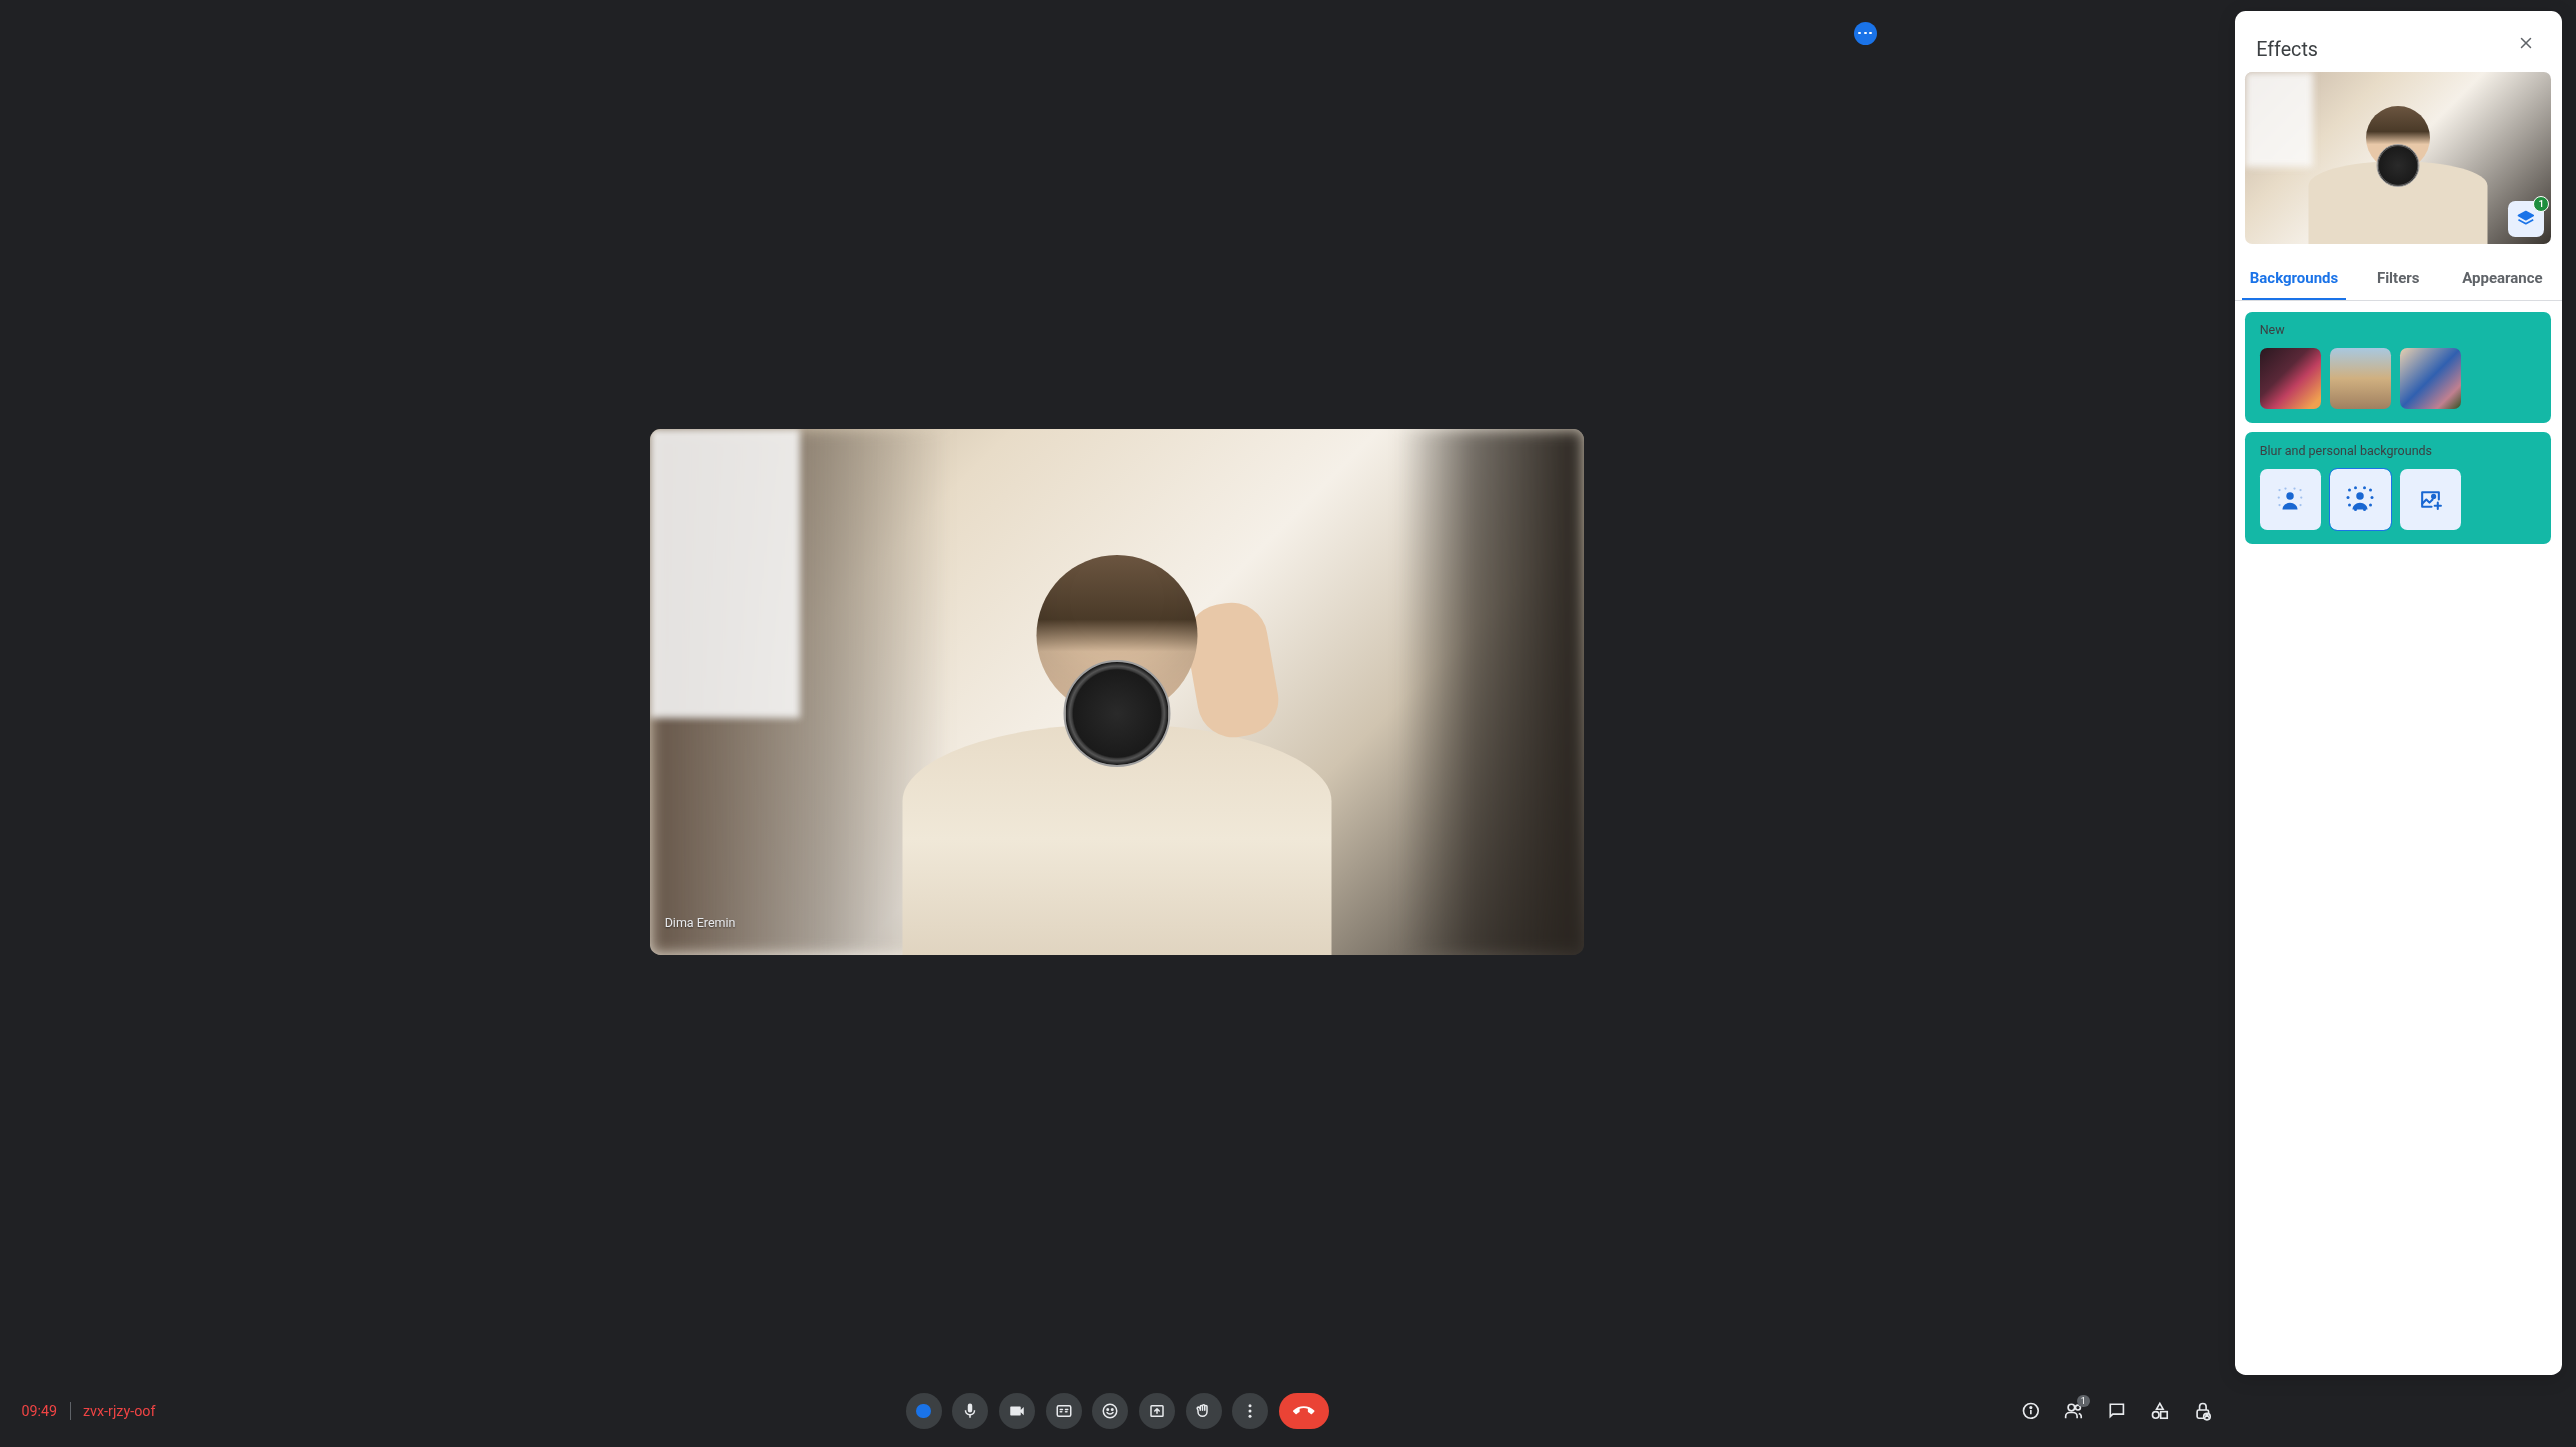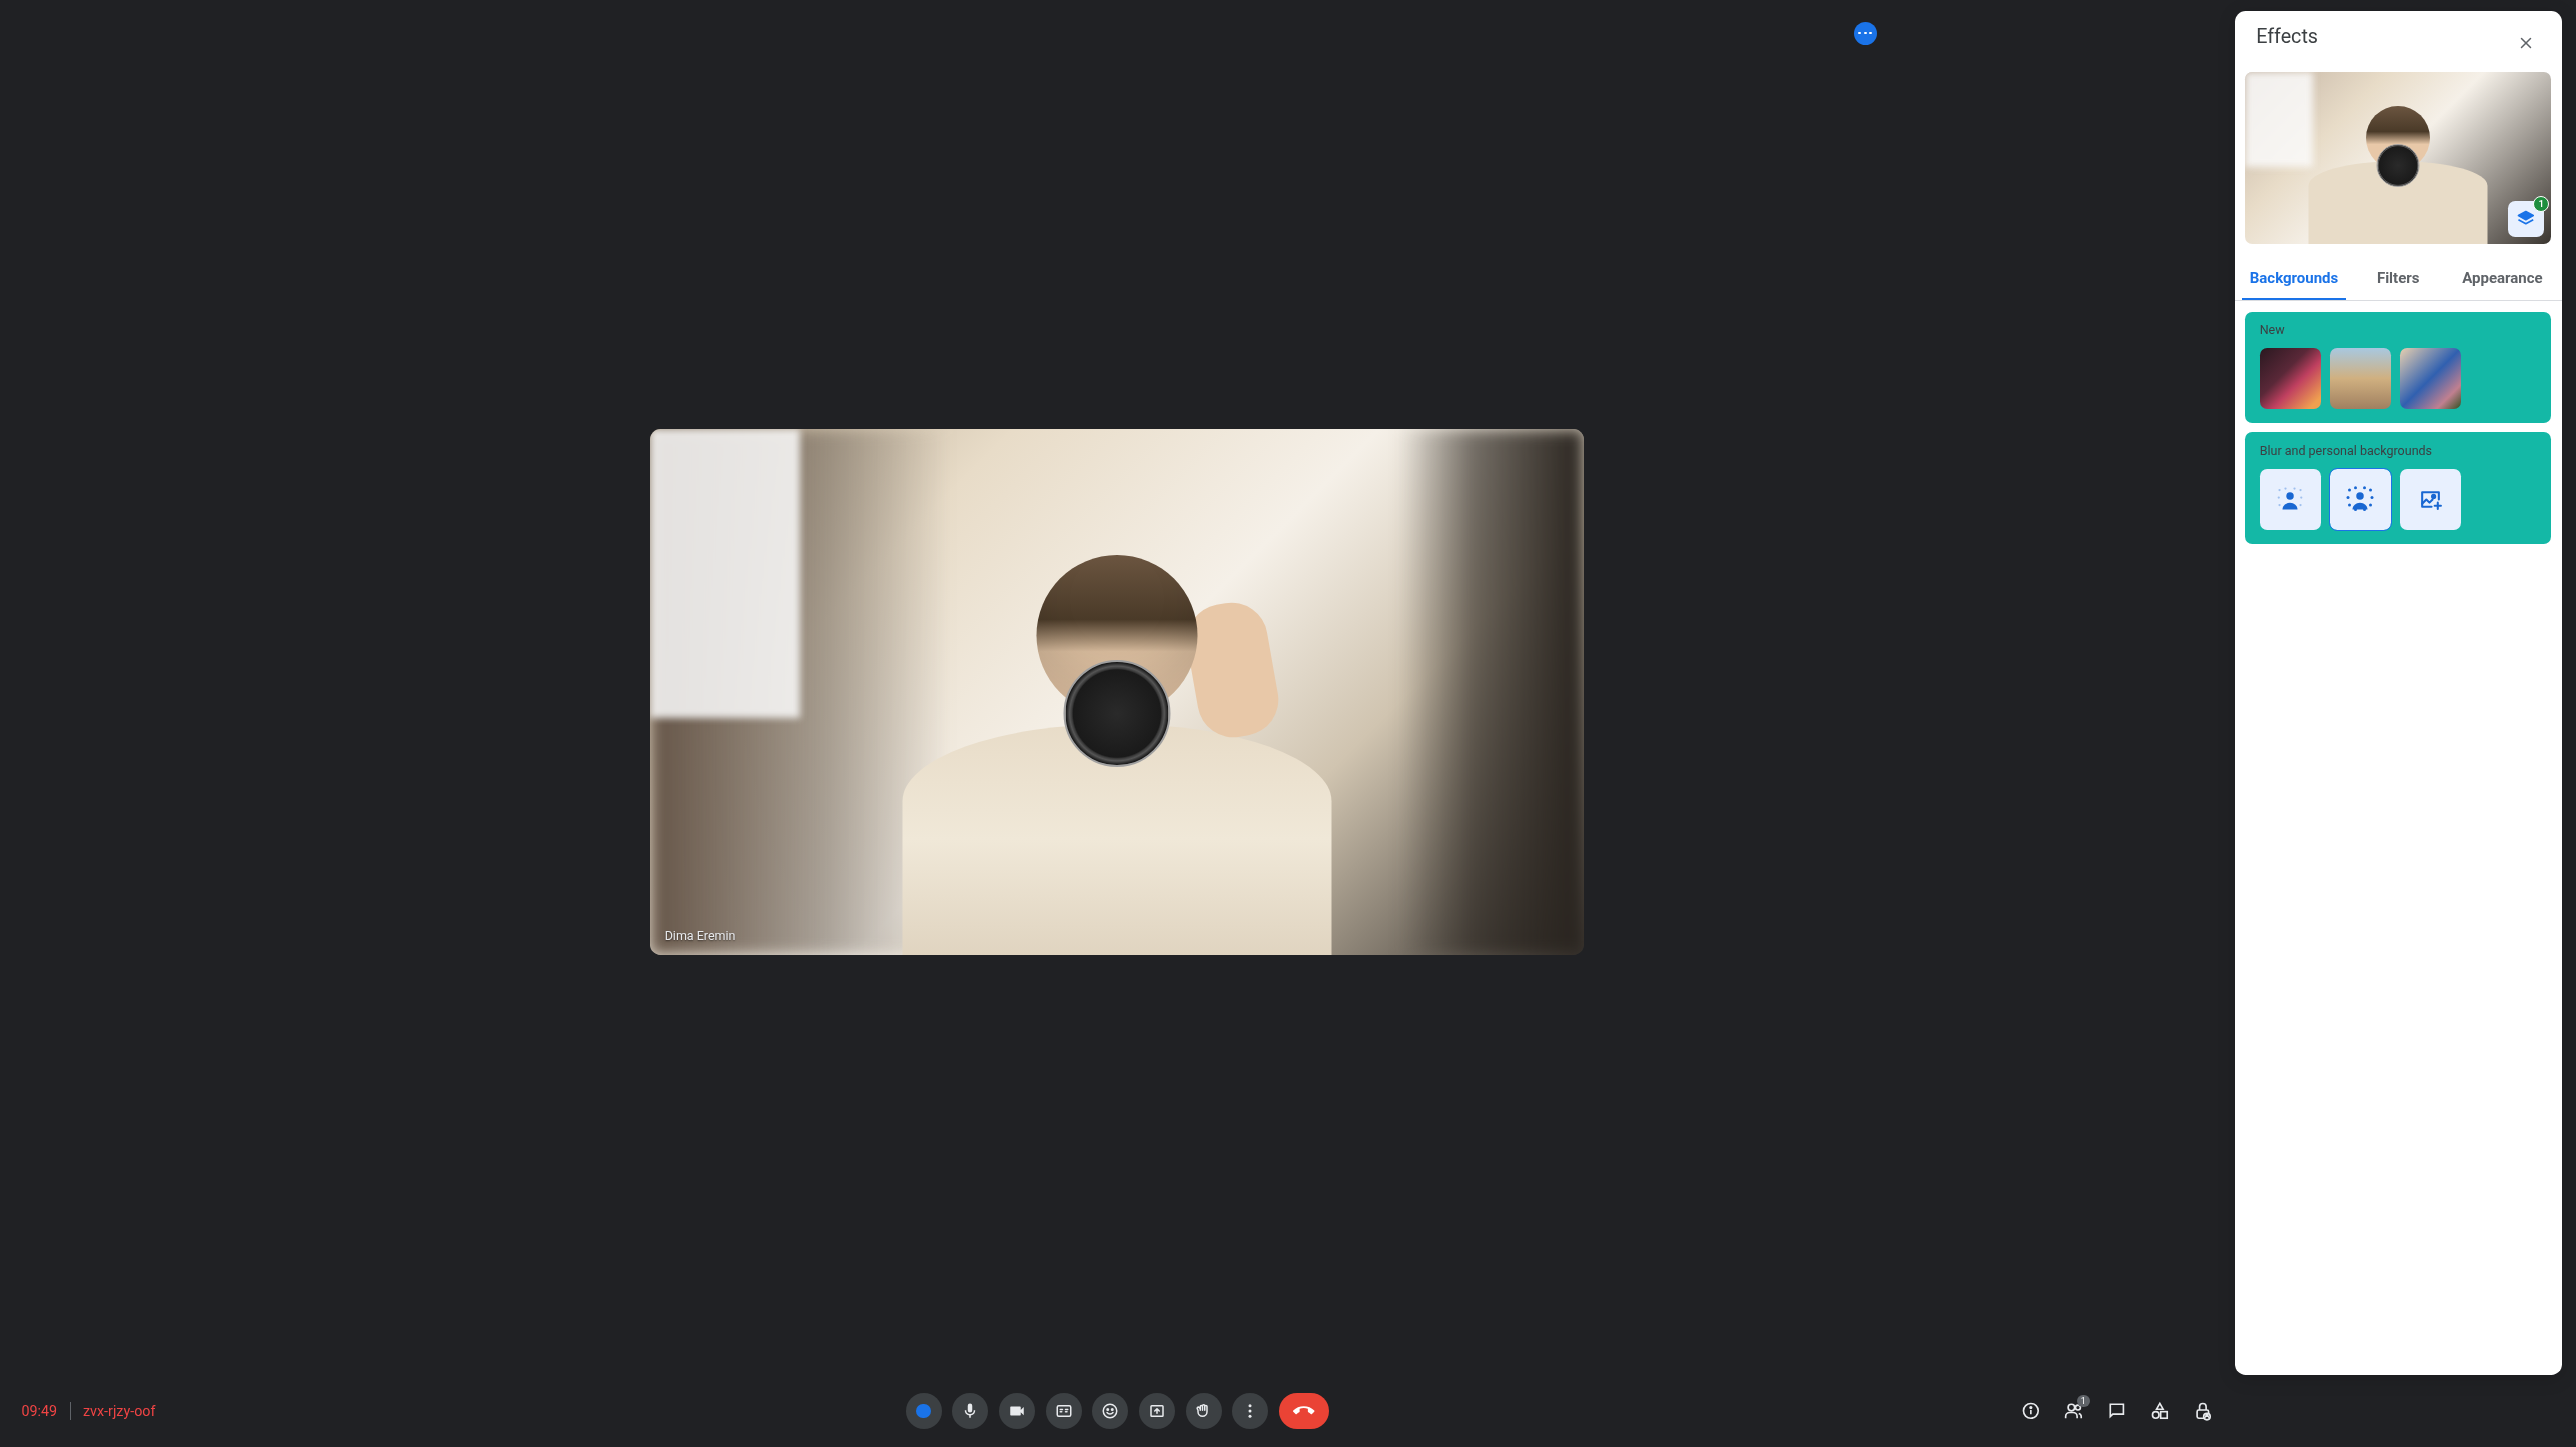--- a/index.html
+++ b/index.html
@@ -71,21 +71,21 @@
     filter: blur(7.2px);
   }
   .video-window {
     position:absolute; left:0; top:0; width:16%; height:55%;
     background: rgba(250,250,250,0.85);
     filter: blur(3.6px);
   }
   .participant-name {
     position: absolute;
     left: 14.3px;
-    bottom: 12px;
+    bottom: 25px;
     font-size: 12.5px;
     color: #e8eaed;
     text-shadow: 0 0.9px 1.8px rgba(0,0,0,0.5);
   }
   .options-badge {
     position: absolute;
     top: 21.5px;
     right: 358px;
     width: 23px; height:23px;
     border-radius: 50%;
@@ -167,21 +167,21 @@
     border-radius: 10.7px;
     margin: 10.7px 14.3px 72px 0;
     display:flex;
     flex-direction:column;
     color: #202124;
     overflow: hidden;
     box-shadow: 0 3.6px 18px rgba(0,0,0,0.15);
   }
   .effects-header {
     display:flex;
-    align-items:flex-start;
+    align-items:flex-end;
     justify-content:space-between;
     padding: 14.3px 18px 10.7px 21.5px;
   }
   .effects-title {
     font-size: 19.7px;
     color: #3c4043;
   }
   .close-btn {
     width:36px; height:36px;
     border-radius:50%;

